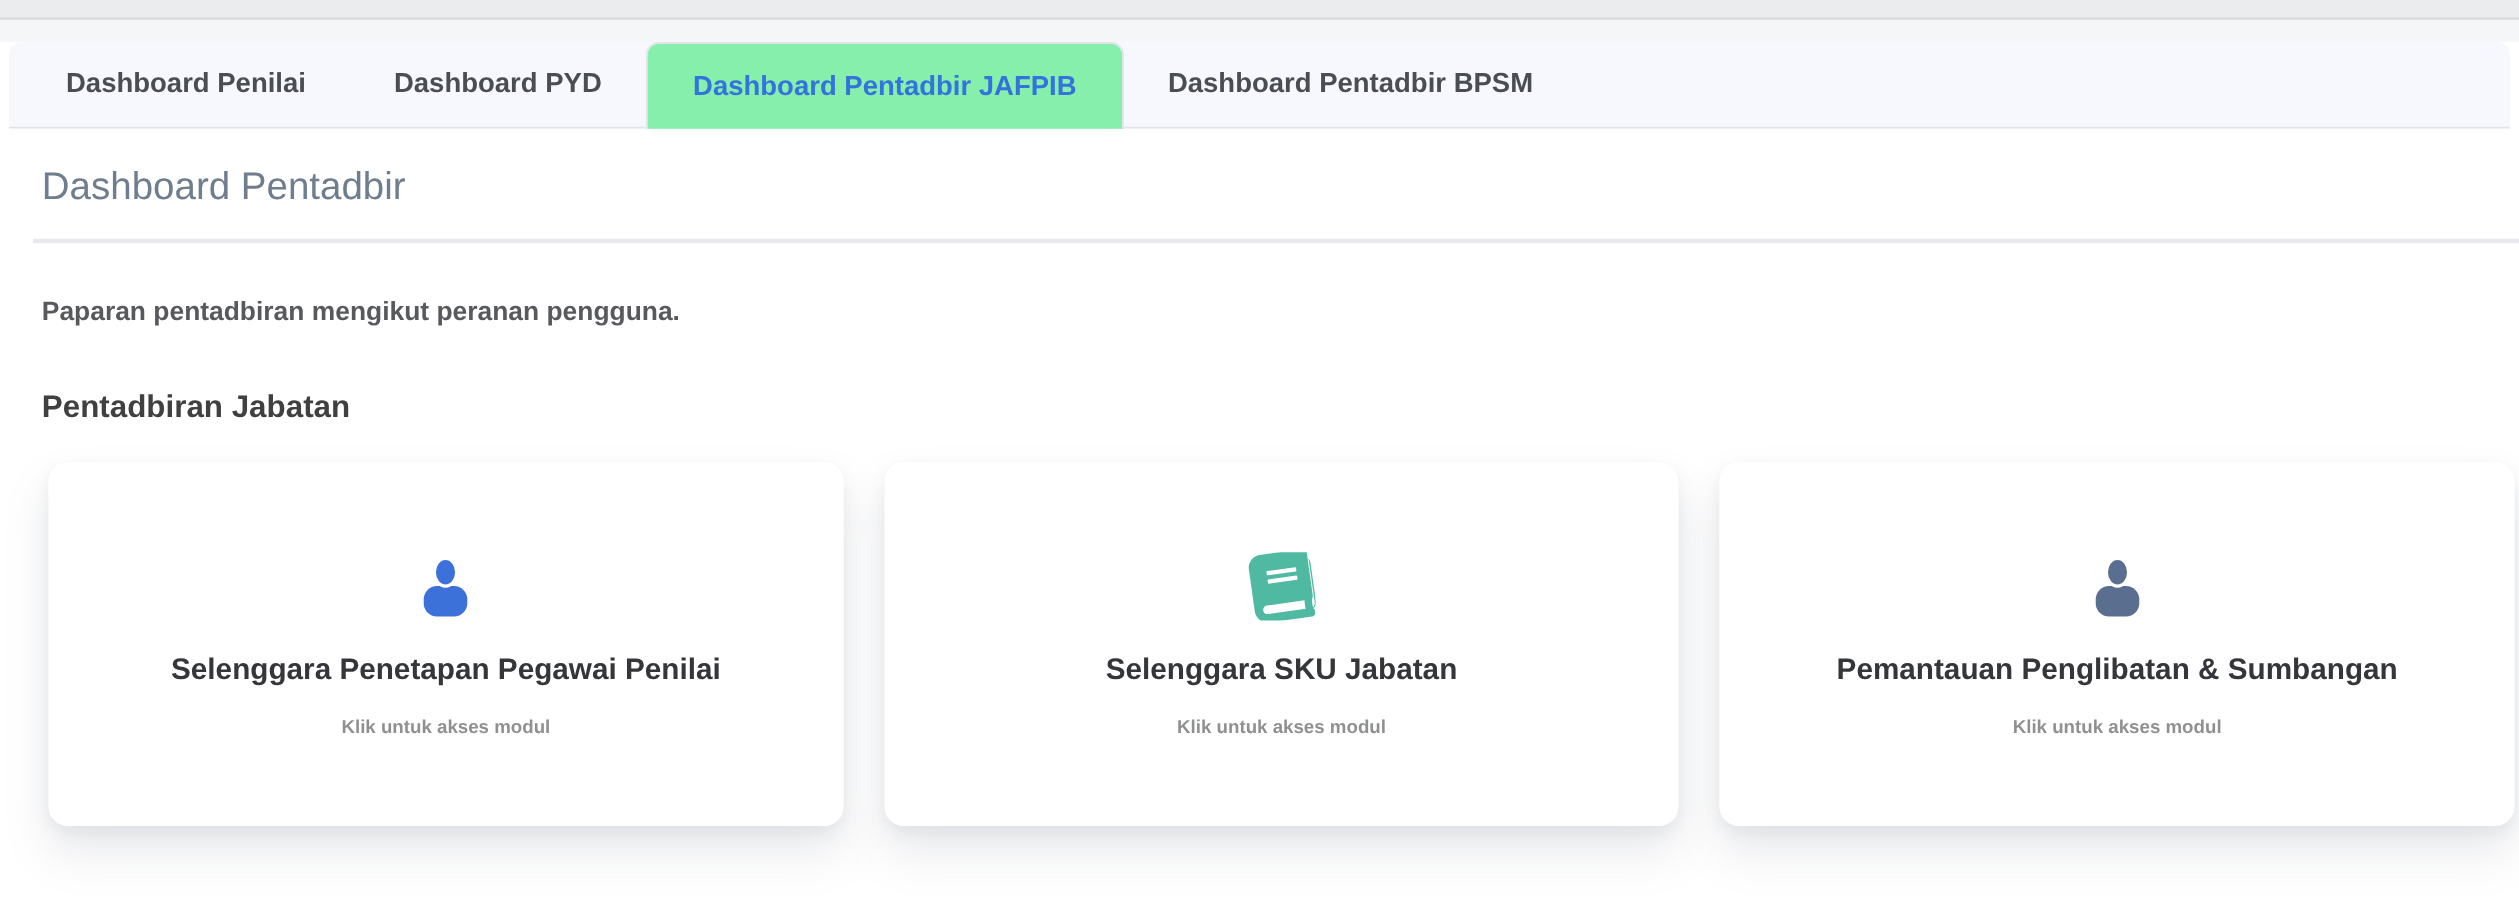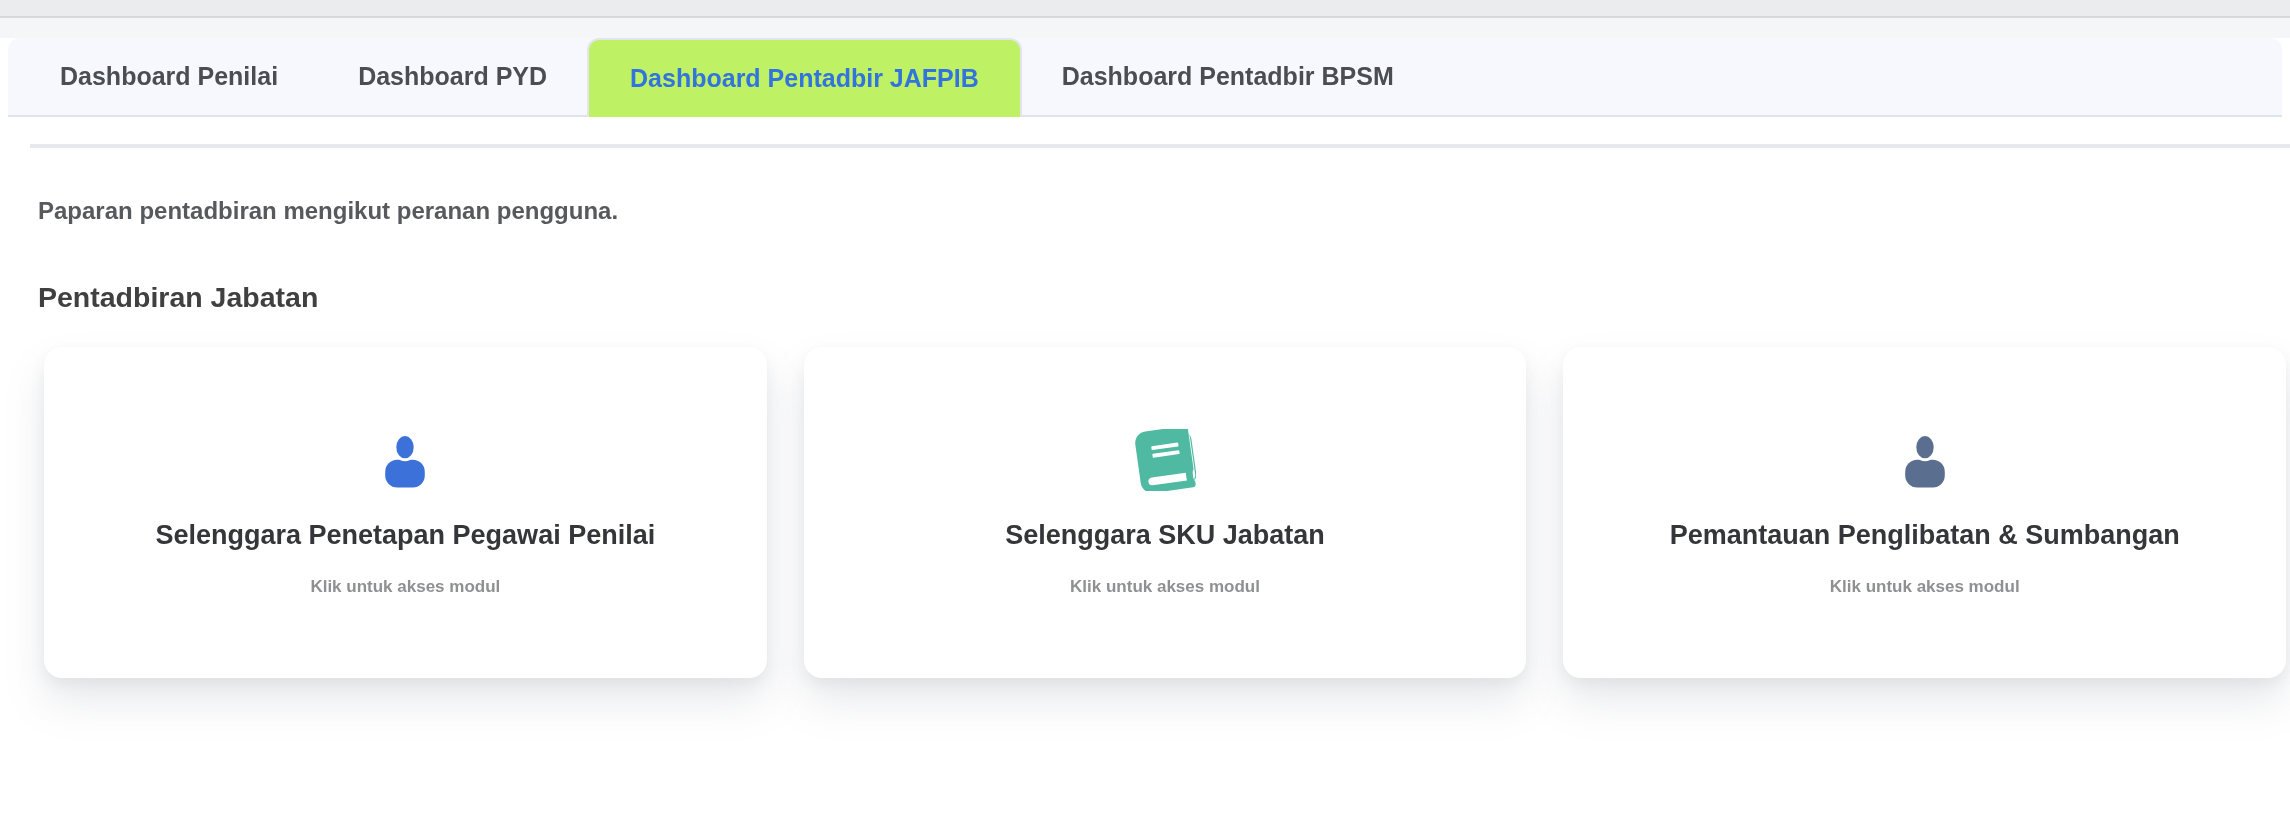--- a/index.html
+++ b/index.html
@@ -28,21 +28,21 @@
   }
   .tab {
     display: flex; align-items: center;
     padding: 0 40px;
     font-size: 25px; font-weight: 700;
     color: #4a4e53;
     cursor: pointer;
     white-space: nowrap;
   }
   .tab.active {
-    background: #bef264;
+    background: #86efac;
     color: #3273dd;
     border: 2px solid #e2e5ed;
     border-bottom: none;
     border-radius: 12px 12px 0 0;
     margin-bottom: -2px;
     position: relative;
     z-index: 1;
     padding: 0 41px;
   }
 
@@ -116,20 +116,21 @@
   </div>
   <div class="tab active">
     <span>Dashboard Pentadbir JAFPIB</span>
   </div>
   <div class="tab">
     <span>Dashboard Pentadbir BPSM</span>
   </div>
 </nav>
 
 <main class="content">
+  <h1 class="page-title">Dashboard Pentadbir</h1>
   <div class="divider"></div>
   <p class="lead-text">Paparan pentadbiran mengikut peranan pengguna.</p>
   <h2 class="section-title">Pentadbiran Jabatan</h2>
 
   <div class="cards-row">
 
     <div class="module-card">
       <div class="card-icon">
         <svg width="60" height="60" viewBox="0 0 100 100" aria-hidden="true">
           <g fill="#3c71d9">

